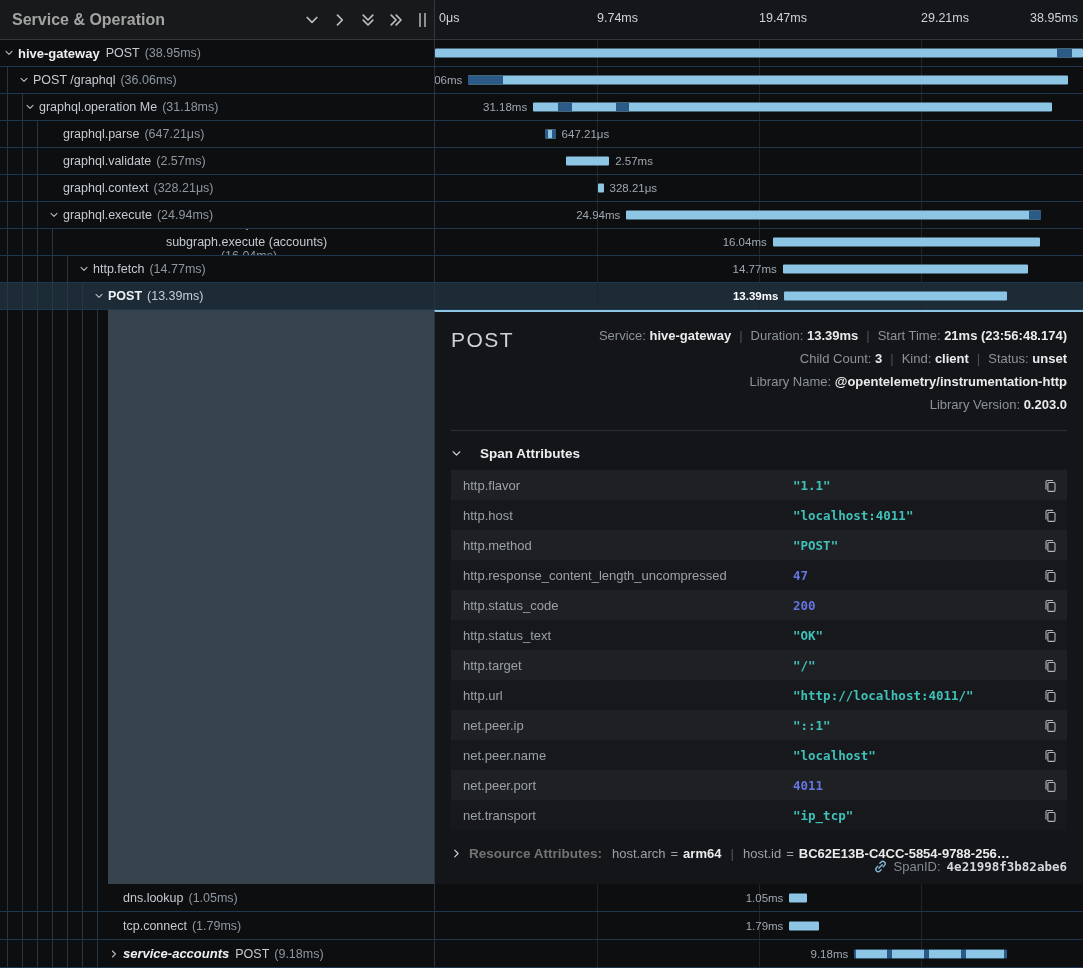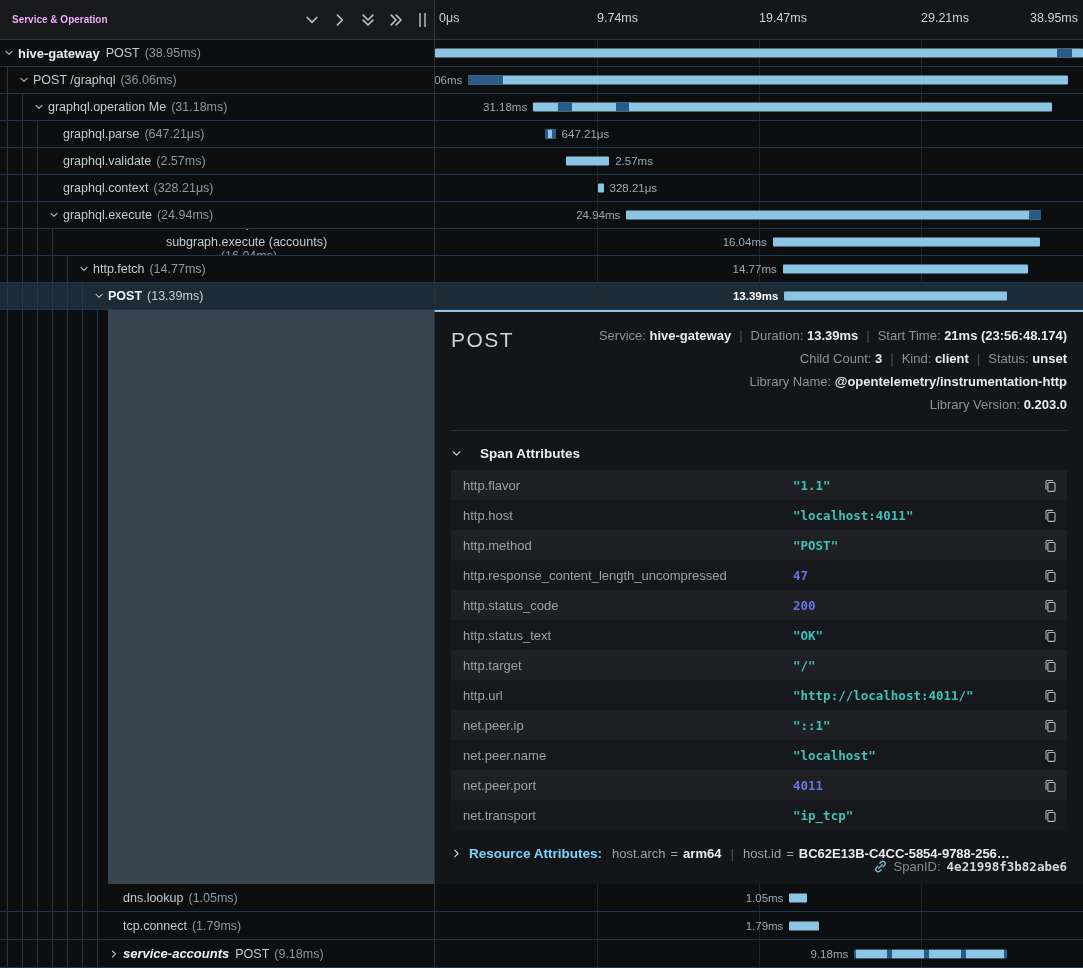--- a/index.html
+++ b/index.html
@@ -2,21 +2,21 @@
 <html style="--bar-light: #8dc6e4; --bar-dark: #2a5a85; --accent: #8fc7e2; --string-value: #3fc1ba; --number-value: #6674e0; --selected-block: #37434d; --row-border: #1e3750; --selected-row-bg: #1d2b37;"><head>
 <meta charset="utf-8">
 <style>
   *{margin:0;padding:0;box-sizing:border-box;}
   html,body{background:#0d0e10;}
   .app{position:relative;width:1083px;height:968px;background:#0d0e10;overflow:hidden;
        font-family:"Liberation Sans",sans-serif;color:#c9ced3;}
   
   .header{display:flex;height:40px;background:#17191b;border-bottom:1px solid #32373c;}
   .header-left{width:434px;flex:0 0 434px;display:flex;align-items:center;padding:0 6px 0 12px;}
-  .title{font-size:10px;font-weight:700;color:#f0abfc;white-space:nowrap;}
+  .title{font-size:16px;font-weight:700;color:#a3a3a3;white-space:nowrap;}
   .hicons{margin-left:auto;display:flex;align-items:center;gap:12px;color:#b9bec3;}
   .hicon{width:16px;height:16px;cursor:pointer;display:inline-flex;}
   .hicon svg{width:100%;height:100%;}
   .grip{width:12px;height:14px;margin-left:12px;display:flex;gap:3px;justify-content:center;cursor:col-resize;}
   .grip i{width:2px;background:#8a9096;}
   .header-right{flex:1;position:relative;border-left:1px solid #32373c;background:#141619;}
   .tick{position:absolute;top:11px;font-size:12.5px;color:#cfd3d6;white-space:nowrap;}
   
   .span-row{display:flex;height:27px;border-bottom:1px solid var(--row-border,#1e3750);cursor:pointer;}
   .span-row.bottom{height:28px;}
@@ -65,21 +65,21 @@
   .attr-row:nth-child(odd){background:#1e2023;}
   .attr-row:nth-child(even){background:#16181b;}
   .attr-key{flex:0 0 330px;font-size:13px;color:#9aa1a7;overflow:hidden;white-space:nowrap;}
   .attr-val{flex:1;font-family:"DejaVu Sans Mono",monospace;font-size:12.5px;font-weight:700;white-space:nowrap;}
   .attr-val.string{color:var(--string-value,#3fc1ba);}
   .attr-val.number{color:var(--number-value,#6674e0);}
   .copy-btn{width:22px;height:22px;color:#aeb4b9;cursor:pointer;display:flex;align-items:center;justify-content:center;}
   .copy-btn svg{width:15px;height:15px;}
   .res-line{display:flex;align-items:center;margin-top:16px;font-size:13.5px;white-space:nowrap;overflow:hidden;cursor:pointer;}
   .res-line .sec-chev{margin-right:7px;}
-  .res-heading{color:#7dd3fc;font-weight:700;margin-right:10px;}
+  .res-heading{color:#737373;font-weight:700;margin-right:10px;}
   #res-pairs{display:inline-flex;align-items:center;}
   .res-key{color:#9aa1a7;font-size:13px;}
   .res-eq{color:#9aa1a7;font-size:13px;margin:0 5px;}
   .res-val{color:#e9ebed;font-weight:700;font-size:13px;}
   .res-sep{color:#4d5359;margin:0 9px;}
   .spanid-line{position:absolute;right:16px;bottom:10px;display:flex;align-items:center;gap:6px;}
   .link-icon{width:15px;height:15px;color:#7fb7d9;display:inline-flex;cursor:pointer;}
   .link-icon svg{width:100%;height:100%;}
   .spanid-label{color:#848b91;font-size:13px;}
   .spanid-val{color:#d4d8db;font-size:12.5px;font-weight:700;font-family:"DejaVu Sans Mono",monospace;}
@@ -171,21 +171,21 @@
           <div class="bar light" style="left: 5.135%; width: 92.58%;">
             <div class="seg dark" style="left: 0%; width: 5.82363%;"></div>
           </div>
           <span class="bar-label" style="right: calc(94.865% + 6px);">36.06ms</span>
         </div>
       </div>
       <div class="span-row">
         <div class="name-col">
           <div class="guide" style="left: 7px;"></div>
           <div class="guide" style="left: 22px;"></div>
-          <div class="name-inner" style="padding-left: 34px;">
+          <div class="name-inner" style="padding-left: 25px;">
             <span class="tree-chevron">
               <svg viewBox="0 0 16 16" fill="none" stroke="currentColor" stroke-width="1.7" stroke-linecap="round" stroke-linejoin="round">
                 <path d="M3.2 5.5 8 10.3l4.8-4.8"></path>
               </svg>
             </span>
             <span class="op">graphql.operation Me</span>
             <span class="durtxt">(31.18ms)</span>
           </div>
         </div>
         <div class="time-col">

